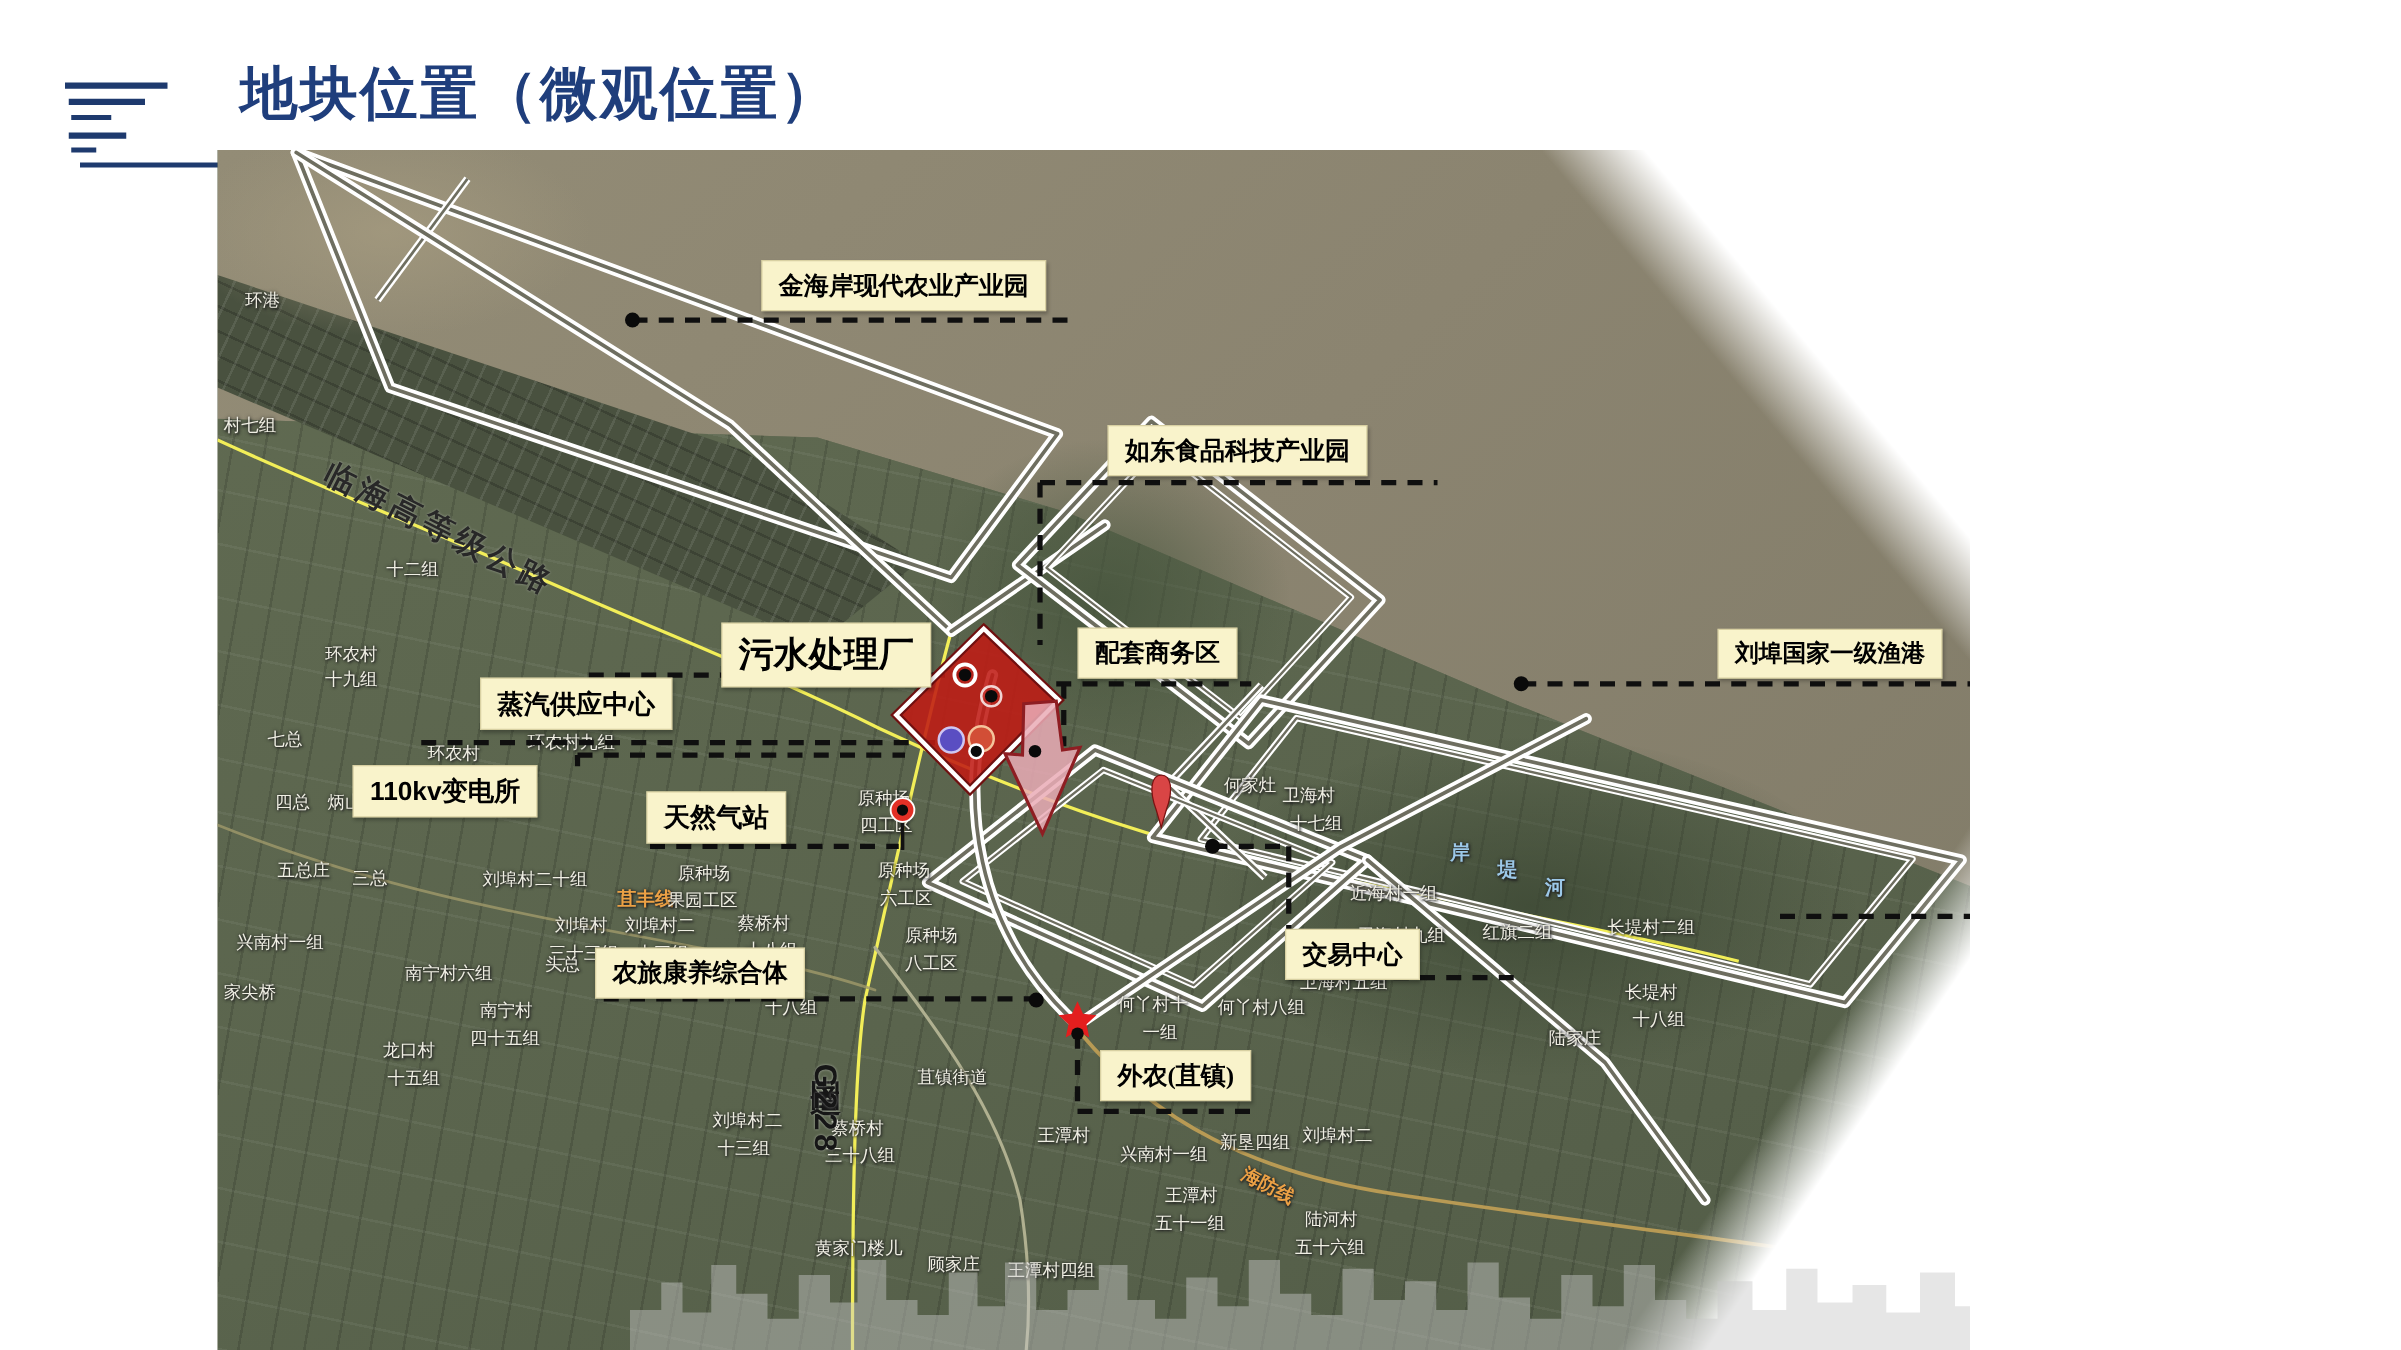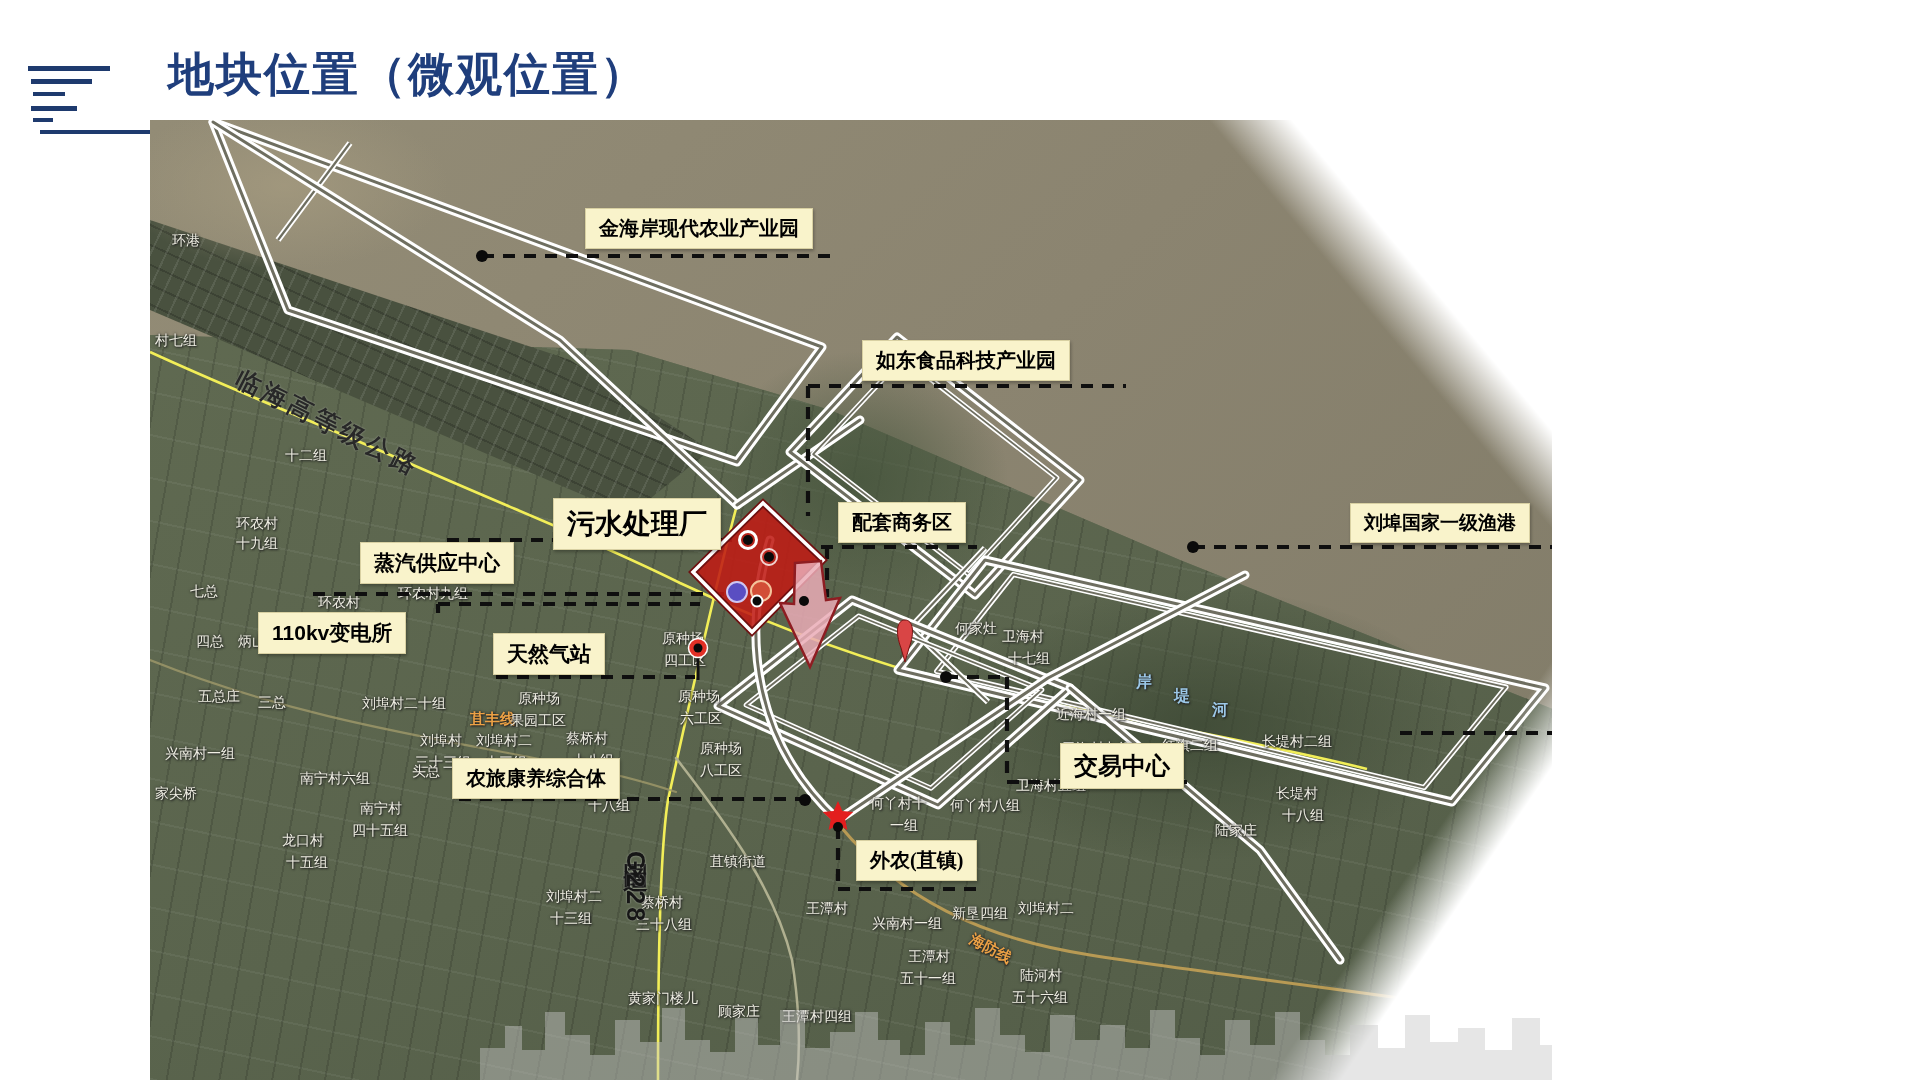--- a/index.html
+++ b/index.html
@@ -1,16 +1,16 @@
 <!DOCTYPE html>
 <html><head>
 <meta charset="utf-8">
 <style>
   html,body{margin:0;padding:0;background:#fff;font-family:"Liberation Sans","DejaVu Sans",sans-serif;}
-  #slide{position:relative;width:1552px;height:1080px;background:#fff;overflow:hidden;}
+  #slide{position:relative;width:1552px;height:1080px;background:#fff;overflow:hidden;margin-left:24px;}
 
   
   .hdr-bar{position:absolute;background:#1e3a6e;}
   #title{position:absolute;left:168px;top:44px;font-size:46px;font-weight:bold;color:#1f3e7c;letter-spacing:2px;white-space:nowrap;}
   #underline{position:absolute;left:40px;top:130px;width:1422px;height:4px;background:#1e3a6e;}
   #logo{position:absolute;left:1463px;top:92px;width:458px;height:38px;background:#1e3a6e;color:#fff;
         font-size:17px;font-weight:bold;letter-spacing:6px;display:flex;align-items:center;justify-content:center;white-space:nowrap;}
 
   
   #map{position:absolute;left:150px;top:120px;width:1480px;height:960px;background:#6b705a;overflow:hidden;}
@@ -275,19 +275,19 @@
 
   <div id="callout-layer" class="layer" style="width:1921px;height:1080px">
       <div class="callout" style="left: 585px; top: 208px; font-size: 20px;">金海岸现代农业产业园</div>
       <div class="callout" style="left: 862px; top: 340px; font-size: 20px;">如东食品科技产业园</div>
       <div class="callout" style="left: 553px; top: 498px; font-size: 28px;">污水处理厂</div>
       <div class="callout" style="left: 838px; top: 502px; font-size: 20px;">配套商务区</div>
       <div class="callout" style="left: 360px; top: 542px; font-size: 21px;">蒸汽供应中心</div>
       <div class="callout" style="left: 258px; top: 612px; font-size: 21px;">110kv变电所</div>
       <div class="callout" style="left: 493px; top: 633px; font-size: 21px;">天然气站</div>
       <div class="callout" style="left: 1350px; top: 503px; font-size: 19px;">刘埠国家一级渔港</div>
-      <div class="callout" style="left: 1060px; top: 743px; font-size: 24px;">交易中心</div>
+      <div class="callout" style="left: 1004px; top: 743px; font-size: 20px;">交易中心</div>
       <div class="callout" style="left: 452px; top: 758px; font-size: 20px;">农旅康养综合体</div>
       <div class="callout" style="left: 856px; top: 840px; font-size: 20px; font-family: Liberation Serif, serif;">外农(苴镇)</div>
     </div>
 
 
 </div>
 
 </body></html>

